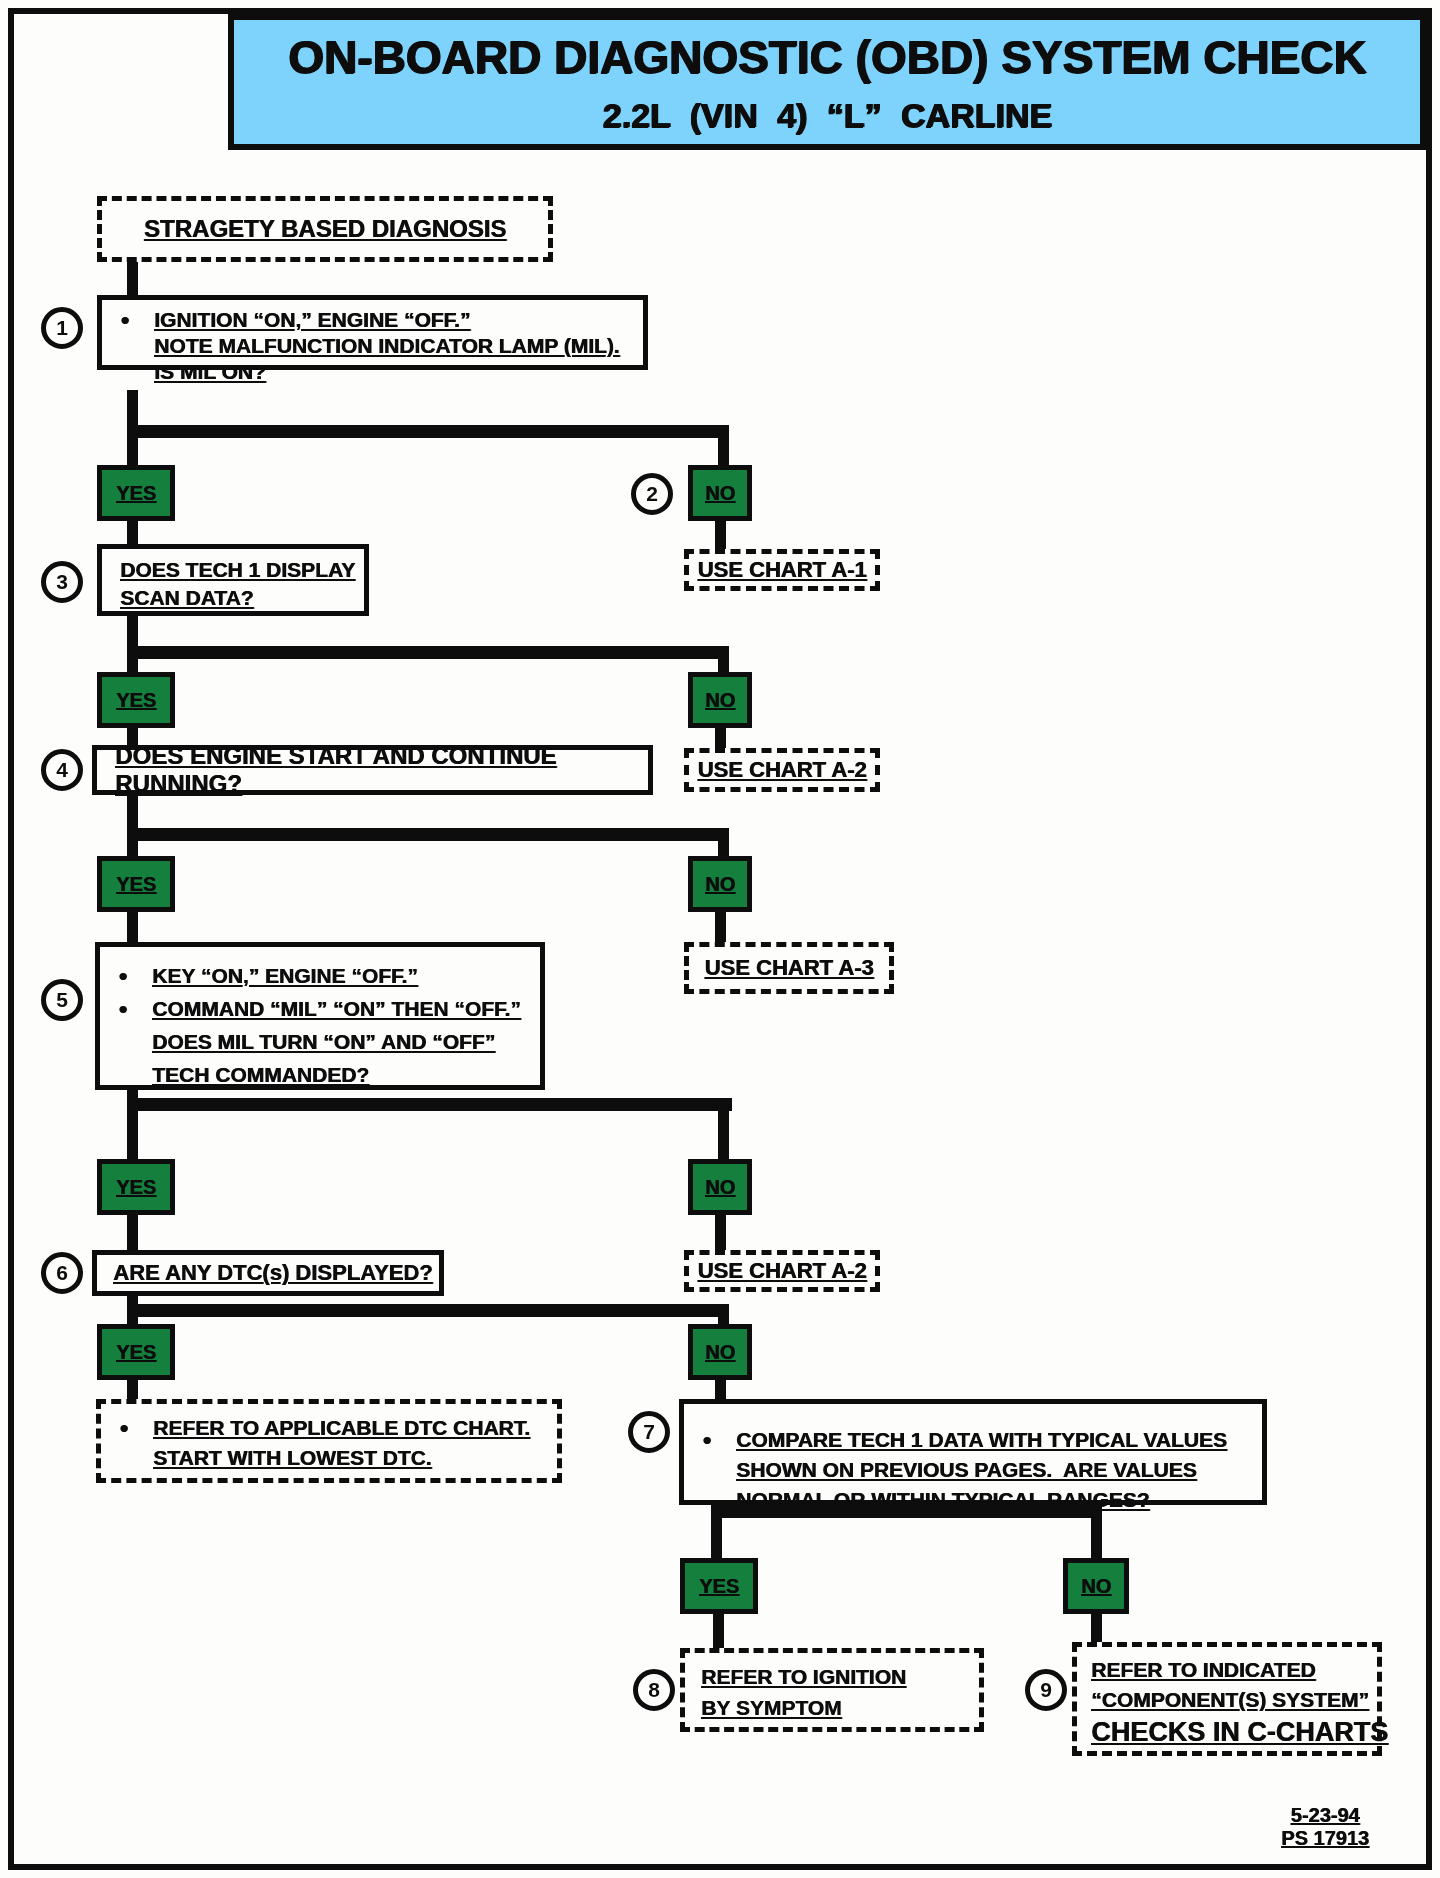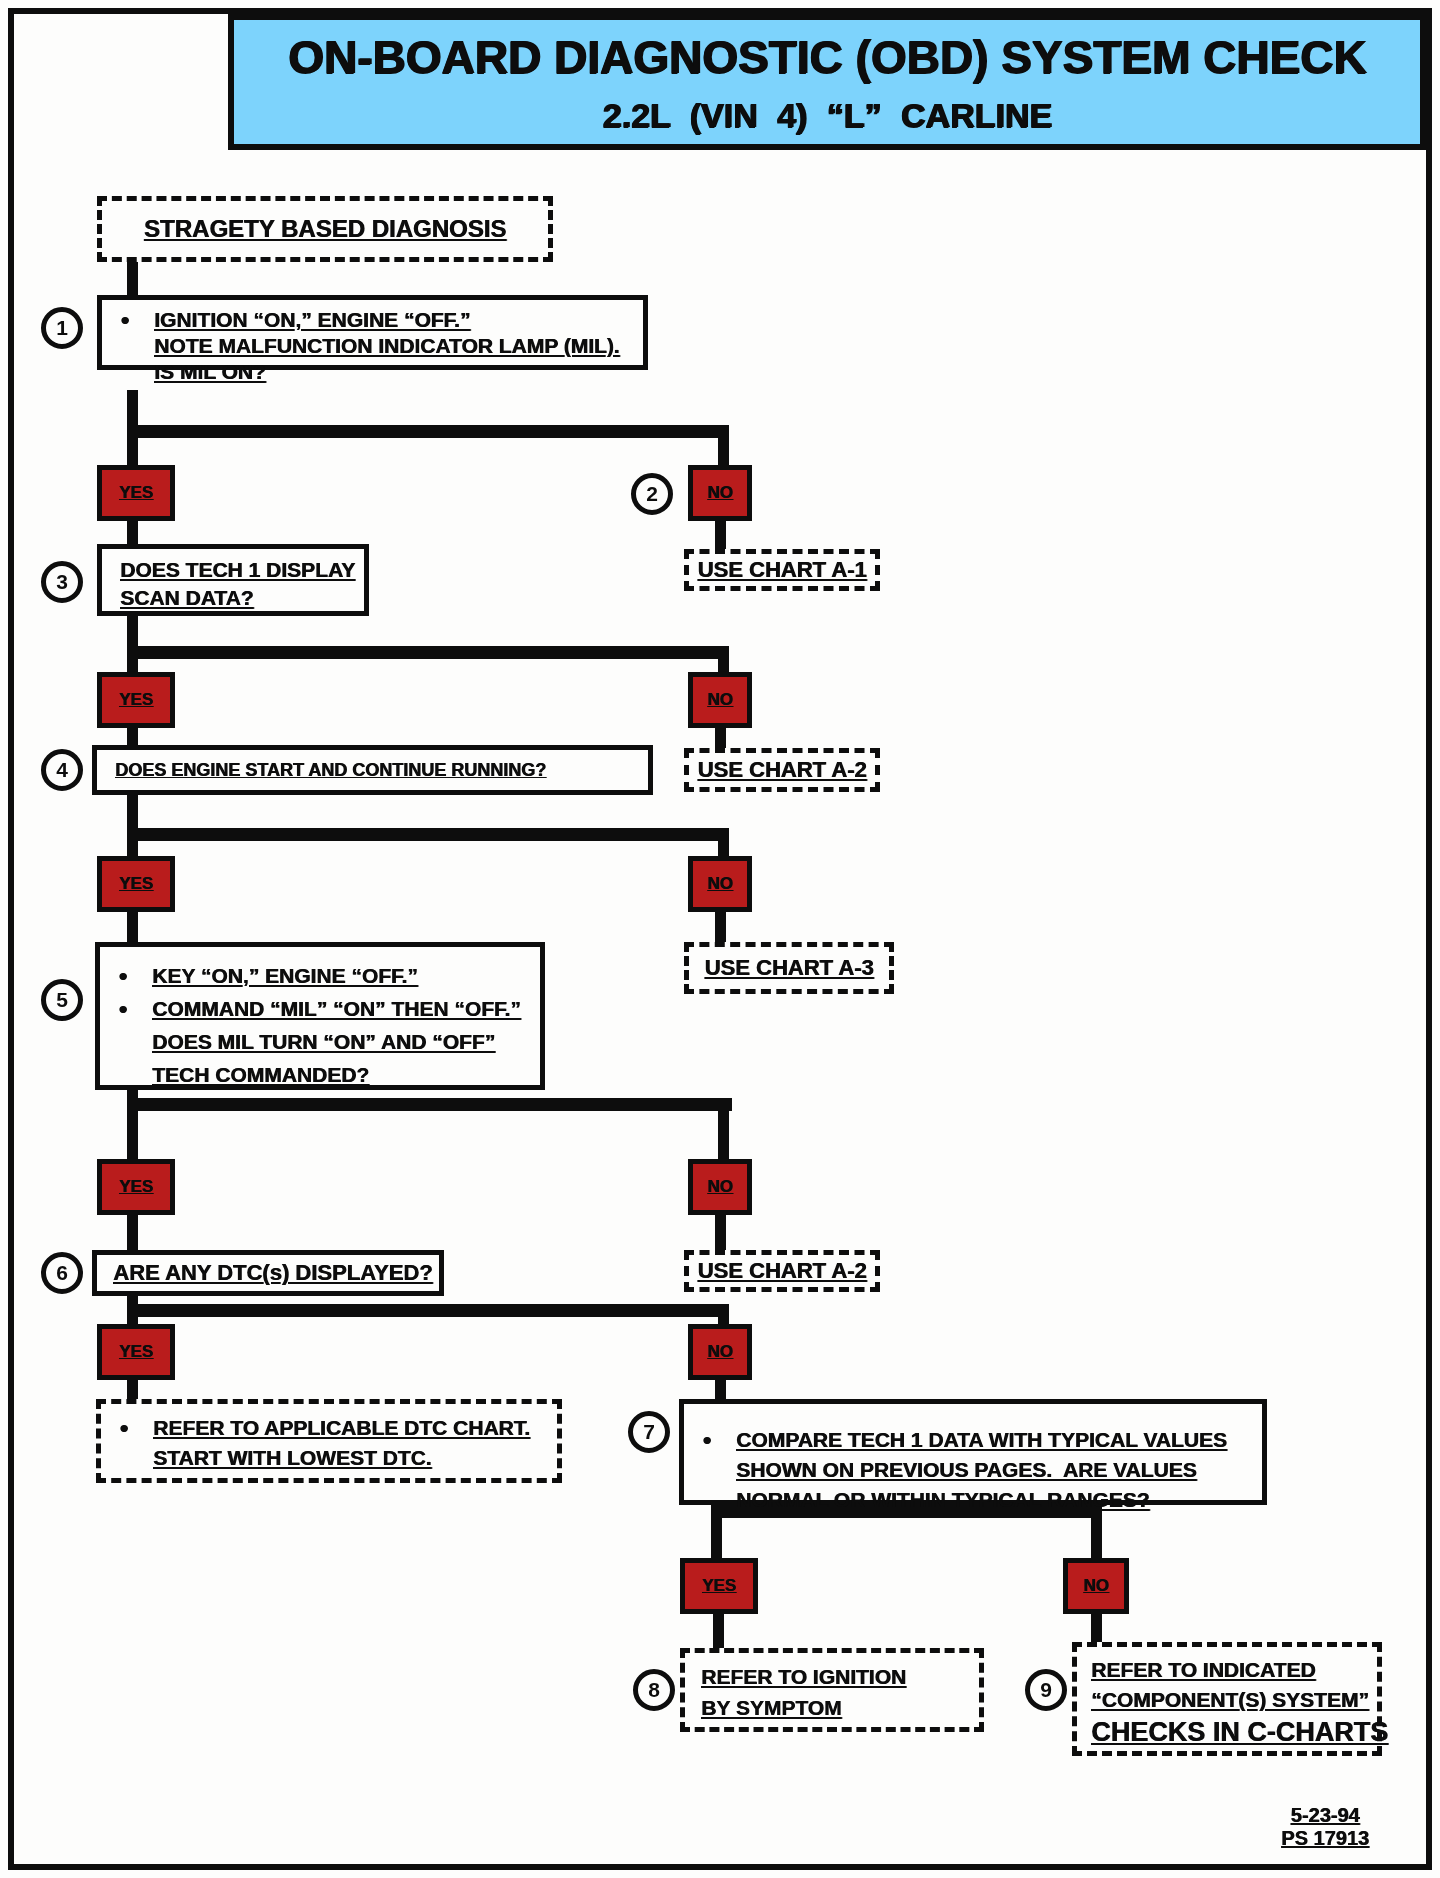--- a/index.html
+++ b/index.html
@@ -18,23 +18,23 @@
   .subtitle{margin-top:12px;font-size:34px;font-weight:bold;word-spacing:10px;}
 
   .conn{position:absolute;background:#0d0d0d;}
 
   .qbox{position:absolute;border:5px solid #0d0d0d;box-sizing:border-box;background:#fdfdfc;
     font-size:21px;font-weight:bold;line-height:28px;padding:7px 8px 0 16px;}
   .dashed{border:5px dashed #0d0d0d;}
   .center{display:flex;align-items:center;justify-content:center;text-align:center;padding:0;}
   .bl{position:relative;padding-left:36px;white-space:pre;}
   .bl.bullet::before{content:"\25CF";position:absolute;left:2px;top:0px;font-size:16px;}
-  .tag{position:absolute;border:5px solid #0d0d0d;box-sizing:border-box;background:#b91c1c;
+  .tag{position:absolute;border:5px solid #0d0d0d;box-sizing:border-box;background:#15803d;
     display:flex;align-items:center;justify-content:center;
-    font-size:17px;font-weight:bold;}
+    font-size:20px;font-weight:bold;}
   .chart{position:absolute;border:5px dashed #0d0d0d;box-sizing:border-box;background:#fdfdfc;
     display:flex;align-items:center;justify-content:center;
     font-size:22px;font-weight:bold;white-space:pre;}
   .circle{position:absolute;width:42px;height:42px;border:5px solid #0d0d0d;border-radius:50%;
     box-sizing:border-box;display:flex;align-items:center;justify-content:center;
     font-size:21px;font-weight:bold;background:#fdfdfc;}
   .big3{font-size:27px;line-height:34px;}
   .footer{position:absolute;left:1240px;top:1804px;width:170px;text-align:center;
     font-size:20px;font-weight:bold;line-height:23px;}
 </style>
@@ -103,21 +103,21 @@
   <div class="circle" style="left:41px;top:561px;">3</div>
   <div class="qbox fat" style="left:97px;top:544px;width:272px;height:72px;padding-left:14px;">
     <div class="bl" style="padding-left:4px;">DOES TECH 1 DISPLAY</div>
     <div class="bl" style="padding-left:4px;">SCAN DATA?</div>
   </div>
 
   <div class="tag fat" style="left:97px;top:672px;width:78px;height:56px;">YES</div>
   <div class="tag fat" style="left:688px;top:672px;width:64px;height:56px;">NO</div>
 
   <div class="circle" style="left:41px;top:749px;">4</div>
-  <div class="qbox fat" style="left:92px;top:745px;width:561px;height:50px;font-size:18px;display:flex;align-items:center;padding:0 0 0 18px;">DOES ENGINE START AND CONTINUE RUNNING?</div>
+  <div class="qbox fat" style="left:92px;top:745px;width:561px;height:50px;font-size:24px;display:flex;align-items:center;padding:0 0 0 18px;">DOES ENGINE START AND CONTINUE RUNNING?</div>
   <div class="chart fat" style="left:684px;top:748px;width:196px;height:44px;">USE CHART A-2</div>
 
   <div class="tag fat" style="left:97px;top:856px;width:78px;height:56px;">YES</div>
   <div class="tag fat" style="left:688px;top:856px;width:64px;height:56px;">NO</div>
 
   <div class="circle" style="left:41px;top:979px;">5</div>
   <div class="qbox fat" style="left:95px;top:942px;width:450px;height:148px;line-height:33px;padding-top:12px;">
     <div class="bl bullet">KEY “ON,” ENGINE “OFF.”</div>
     <div class="bl bullet">COMMAND “MIL” “ON” THEN “OFF.”</div>
     <div class="bl">DOES MIL TURN “ON” AND “OFF”</div>

